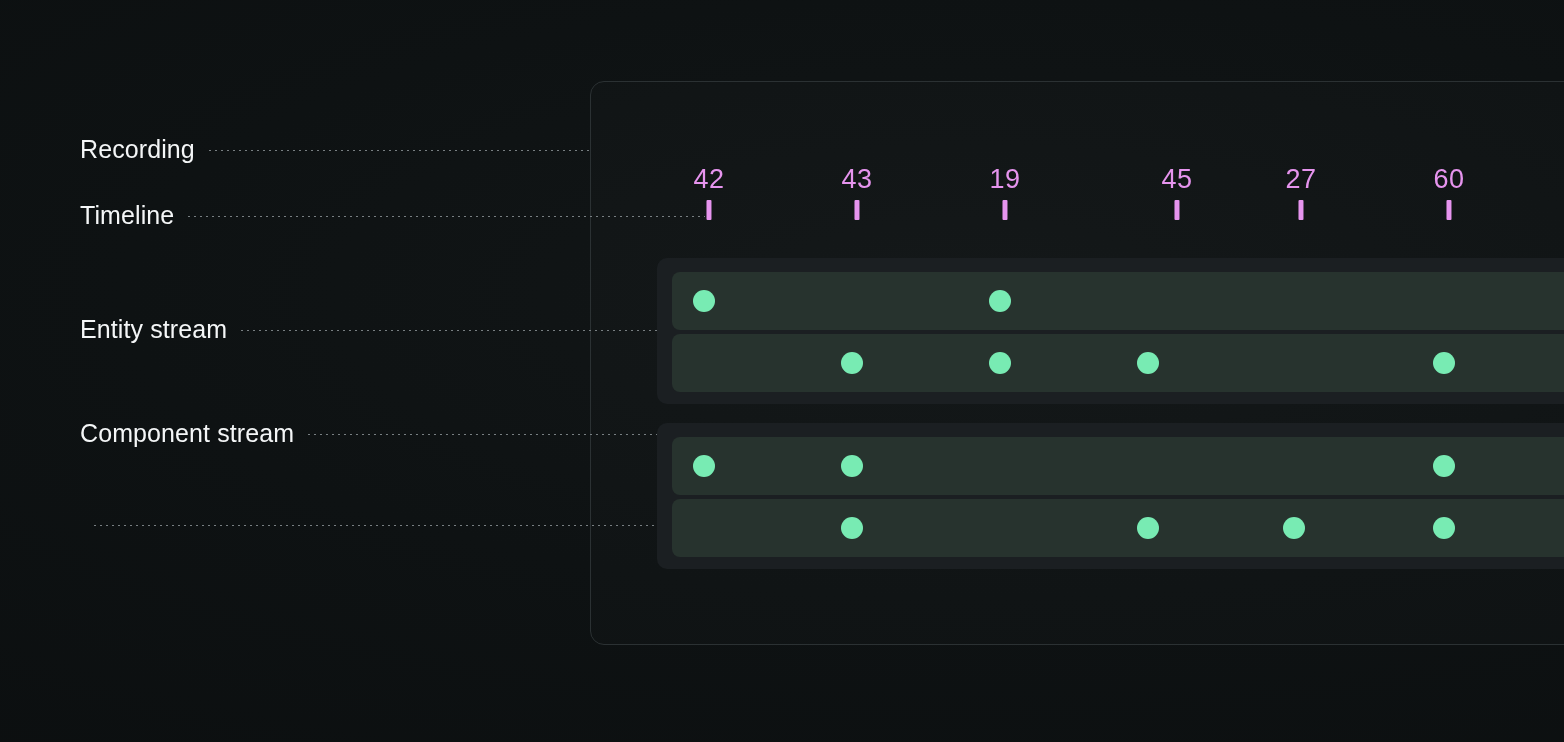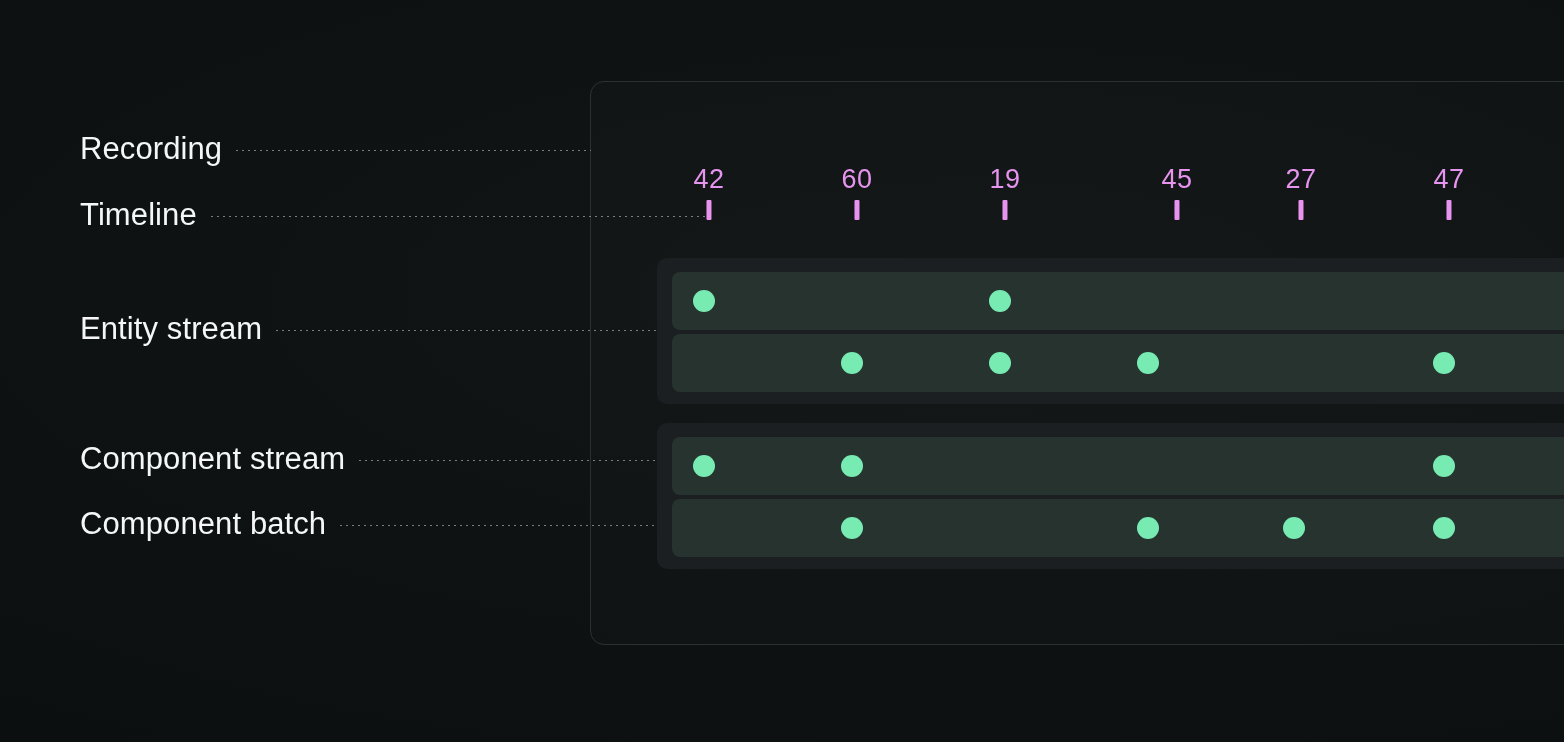--- a/index.html
+++ b/index.html
@@ -43,41 +43,41 @@
   
   .leader-row {
     position: absolute;
     left: 80px;
     height: 26px;
     display: flex;
     align-items: center;
     white-space: nowrap;
   }
   .leader-label {
-    font-size: 31px;
+    font-size: 25px;
     font-weight: 400;
     letter-spacing: 0.1px;
     color: #f4f6f7;
     line-height: 26px;
   }
   .leader-line {
     flex: 1 1 auto;
     height: 1px;
     margin-left: 14px;
     margin-top: 2px;
     background-image: linear-gradient(to right, #787f82 0 2px, transparent 2px 6px);
     background-size: 6px 1px;
     background-repeat: repeat-x;
   }
 
   
   #leader-recording  { top: 136px;  width: 511px; }
   #leader-timeline   { top: 202px;  width: 625px; }
   #leader-entity     { top: 316px;  width: 623px; }
-  #leader-compstream { top: 446px;  width: 622px; }
+  #leader-compstream { top: 420px;  width: 622px; }
   #leader-compbatch  { top: 511px;  width: 774px; }
 
   
   .timeline-area {
     position: absolute;
     left: 5px; top: 0;
     width: 1564px; height: 646px;
     pointer-events: none;
   }
   .tick {
@@ -154,21 +154,20 @@
     <span class="leader-label">Timeline</span>
     <span class="leader-line"></span>
   </div>
 
   <div class="leader-row" id="leader-compstream">
     <span class="leader-label">Component stream</span>
     <span class="leader-line"></span>
   </div>
 
   <div class="leader-row" id="leader-compbatch">
-    <span class="leader-label">Component batch</span>
     <span class="leader-line"></span>
   </div>
 
   <div class="stream-group" id="group-entity">
     <div class="stream-row">
         <span class="event-dot" style="left: 32px;"></span>
         <span class="event-dot" style="left: 328px;"></span>
       </div>
     <div class="stream-row">
         <span class="event-dot" style="left: 180px;"></span>
@@ -191,34 +190,34 @@
         <span class="event-dot" style="left: 772px;"></span>
       </div>
   </div>
 
   <div class="timeline-area" id="timeline-area">
       <div class="tick" style="left: 704px; top: 164px;">
         <div class="tick-number">42</div>
         <div class="tick-mark"></div>
       </div>
       <div class="tick" style="left: 852px; top: 164px;">
-        <div class="tick-number">60</div>
+        <div class="tick-number">43</div>
         <div class="tick-mark"></div>
       </div>
       <div class="tick" style="left: 1000px; top: 164px;">
         <div class="tick-number">19</div>
         <div class="tick-mark"></div>
       </div>
       <div class="tick" style="left: 1148px; top: 164px; margin-left: 24px;">
         <div class="tick-number">45</div>
         <div class="tick-mark"></div>
       </div>
       <div class="tick" style="left: 1296px; top: 164px;">
         <div class="tick-number">27</div>
         <div class="tick-mark"></div>
       </div>
       <div class="tick" style="left: 1444px; top: 164px;">
-        <div class="tick-number">47</div>
+        <div class="tick-number">60</div>
         <div class="tick-mark"></div>
       </div>
     </div>
 
 </div>
 
 </body></html>

